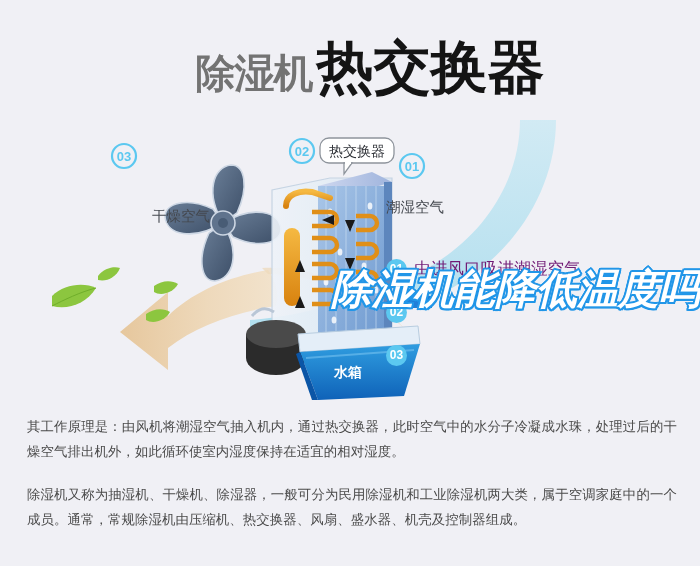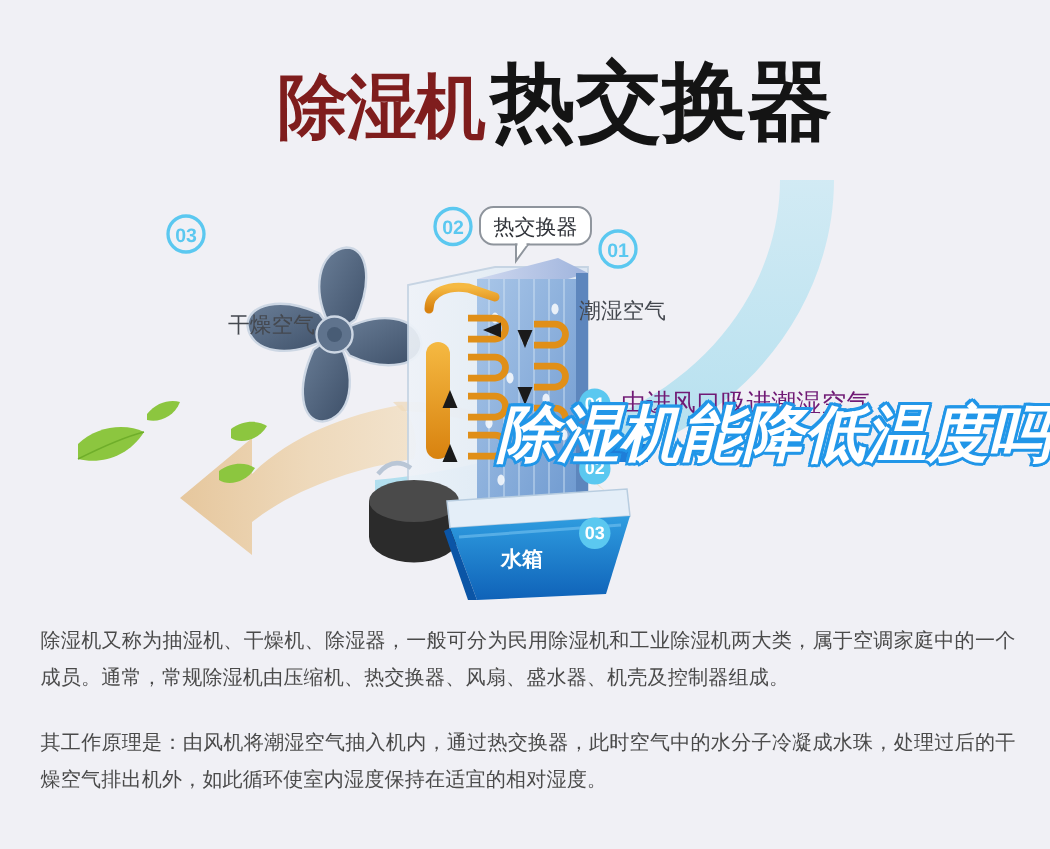--- a/index.html
+++ b/index.html
@@ -24,23 +24,23 @@
   
   .title-wrap {
     position: absolute;
     left: 0;
     top: 30px;
     width: 700px;
     text-align: center;
     white-space: nowrap;
   }
   .title-a {
-    font-size: 47px;
+    font-size: 40px;
     font-weight: bold;
-    color: #7f1d1d;
+    color: #737373;
     letter-spacing: -1px;
     vertical-align: baseline;
     margin-left: 40px;
   }
   .title-b {
     font-size: 57px;
     font-weight: bold;
     color: #141414;
     letter-spacing: 0px;
     margin-left: 4px;
@@ -331,17 +331,17 @@
     <div class="step-row">
       <div class="step-badge">03</div>
     </div>
   </div>
 
   <div class="overlay-headline">
     <span>除湿机能降低温度吗</span>
   </div>
 
   <div class="copy">
+    <p>其工作原理是：由风机将潮湿空气抽入机内，通过热交换器，此时空气中的水分子冷凝成水珠，处理过后的干燥空气排出机外，如此循环使室内湿度保持在适宜的相对湿度。</p>
     <p>除湿机又称为抽湿机、干燥机、除湿器，一般可分为民用除湿机和工业除湿机两大类，属于空调家庭中的一个成员。通常，常规除湿机由压缩机、热交换器、风扇、盛水器、机壳及控制器组成。</p>
-    <p>其工作原理是：由风机将潮湿空气抽入机内，通过热交换器，此时空气中的水分子冷凝成水珠，处理过后的干燥空气排出机外，如此循环使室内湿度保持在适宜的相对湿度。</p>
   </div>
 
 </div>
 
 </body></html>

